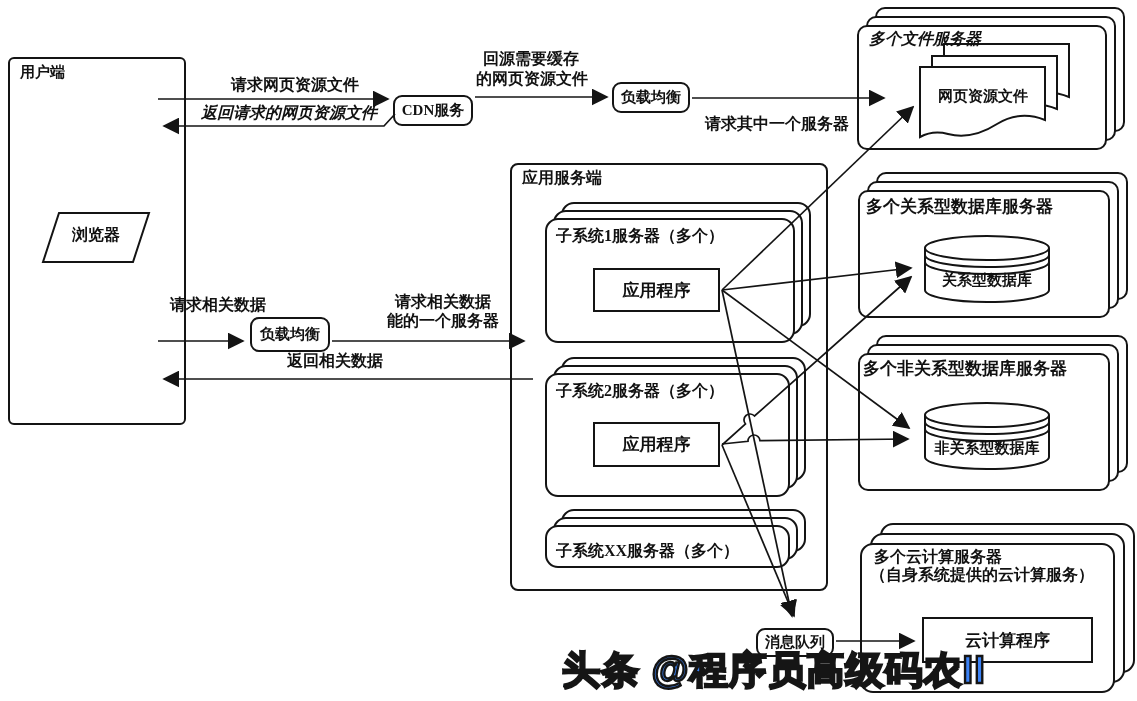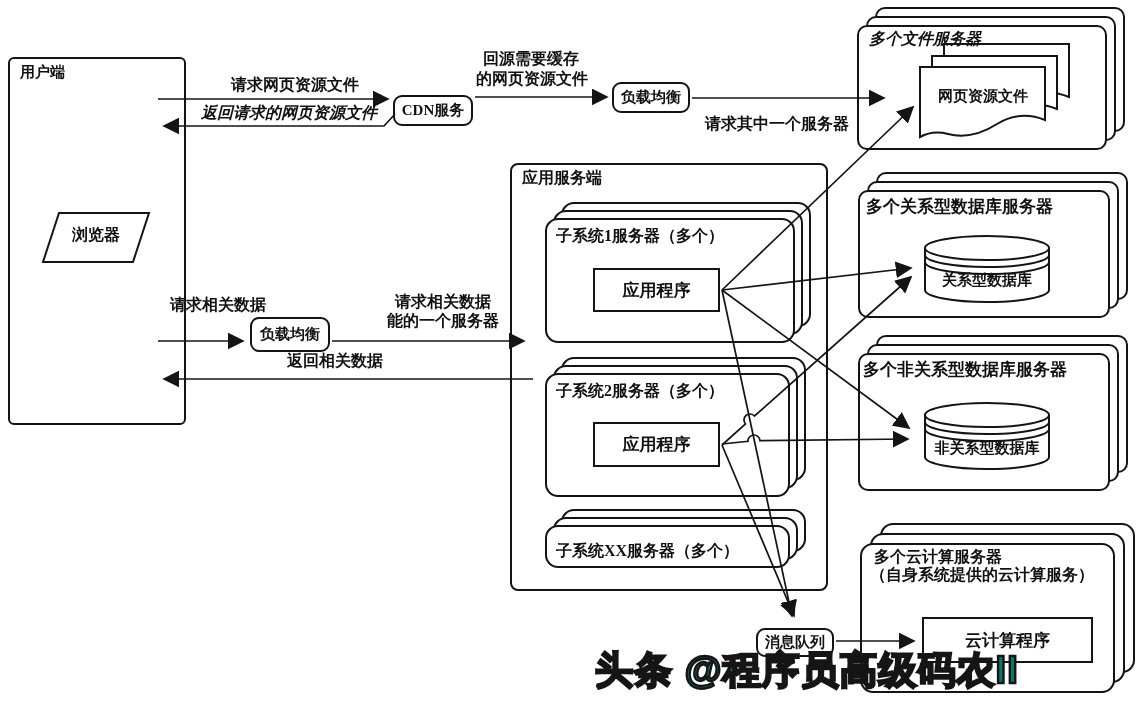--- a/index.html
+++ b/index.html
@@ -10,23 +10,23 @@
   .rounded-lg{border-radius:13px;}
   .pill{border-radius:9px;display:flex;align-items:center;justify-content:center;}
   .label{position:absolute;font-size:16px;font-weight:600;line-height:1.15;white-space:nowrap;z-index:6;}
   .label.center{text-align:center;}
   .inner-label{display:flex;align-items:center;justify-content:center;width:100%;height:100%;
                font-size:17px;font-weight:600;}
   .title17{font-size:17px;}
   .boxlabel{font-size:15px;font-weight:600;}
   #geo{position:absolute;left:0;top:0;z-index:4;}
   .layer-boxes{position:absolute;left:0;top:0;width:100%;height:100%;z-index:1;}
-  #watermark{position:absolute;left:595px;top:645px;z-index:9;white-space:nowrap;
+  #watermark{position:absolute;left:562px;top:645px;z-index:9;white-space:nowrap;
              font-family:"Liberation Sans","DejaVu Sans",sans-serif;font-weight:bold;
-             font-size:38px;letter-spacing:1px;color:#0f766e;
+             font-size:38px;letter-spacing:1px;color:#3b82f6;
              -webkit-text-stroke:2.4px #151515;}
 </style>
 </head>
 <body>
 
 <div id="stage">
 
   <div class="layer-boxes">
 
     <div class="box" style="left:8px;top:57px;width:178px;height:368px;border-radius:6px;"></div>
@@ -147,21 +147,21 @@
   <div class="label center" style="left:378px;top:293px;width:130px;">请求相关数据</div>
   <div class="label center" style="left:378px;top:312px;width:130px;">能的一个服务器</div>
   <div class="label center" style="left:281px;top:352px;width:108px;">返回相关数据</div>
 
   <div class="label" style="left:869px;top:30px;font-style:italic;">多个文件服务器</div>
   <div class="label center" style="left:920px;top:88px;width:126px;font-size:15px;">网页资源文件</div>
 
   <div class="label title17" style="left:866px;top:197px;">多个关系型数据库服务器</div>
   <div class="label center" style="left:925px;top:272px;width:124px;font-size:15px;">关系型数据库</div>
 
-  <div class="label title17" style="left:863px;top:360px;">多个非关系型数据库服务器</div>
+  <div class="label title17" style="left:863px;top:360px;font-family:Liberation Mono, monospace;">多个非关系型数据库服务器</div>
   <div class="label center" style="left:918px;top:440px;width:138px;font-size:15px;">非关系型数据库</div>
 
   <div class="label" style="left:522px;top:169px;">应用服务端</div>
   <div class="label" style="left:556px;top:227px;">子系统1服务器（多个）</div>
   <div class="label" style="left:556px;top:382px;text-align:center;">子系统2服务器（多个）</div>
   <div class="label" style="left:556px;top:534px;margin-top:8px;">子系统XX服务器（多个）</div>
 
   <div class="label" style="left:874px;top:548px;">多个云计算服务器</div>
   <div class="label" style="left:870px;top:566px;">（自身系统提供的云计算服务）</div>
 

